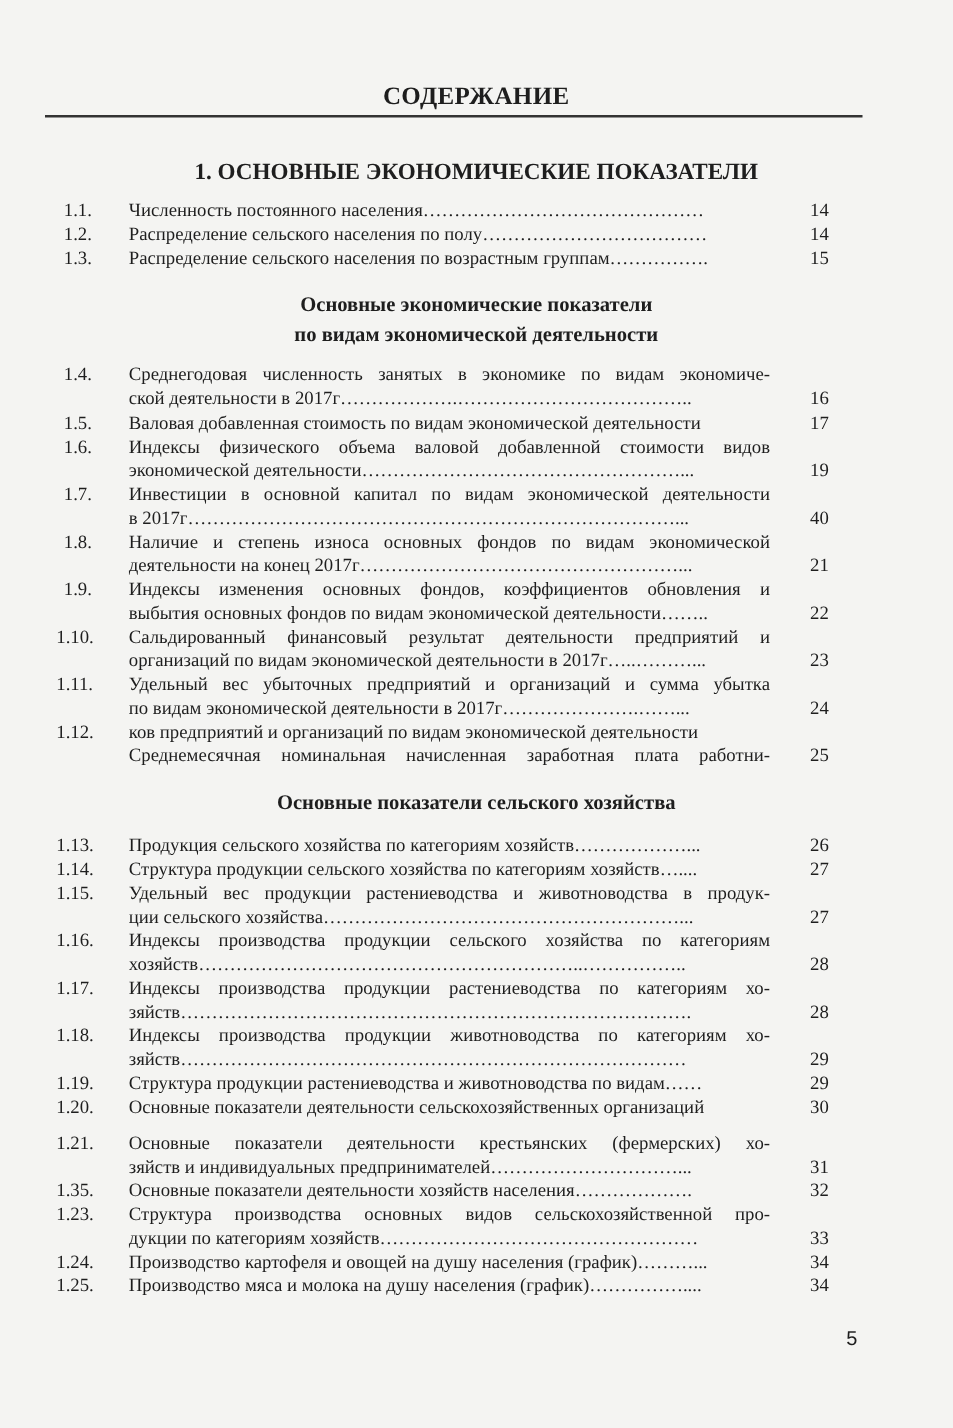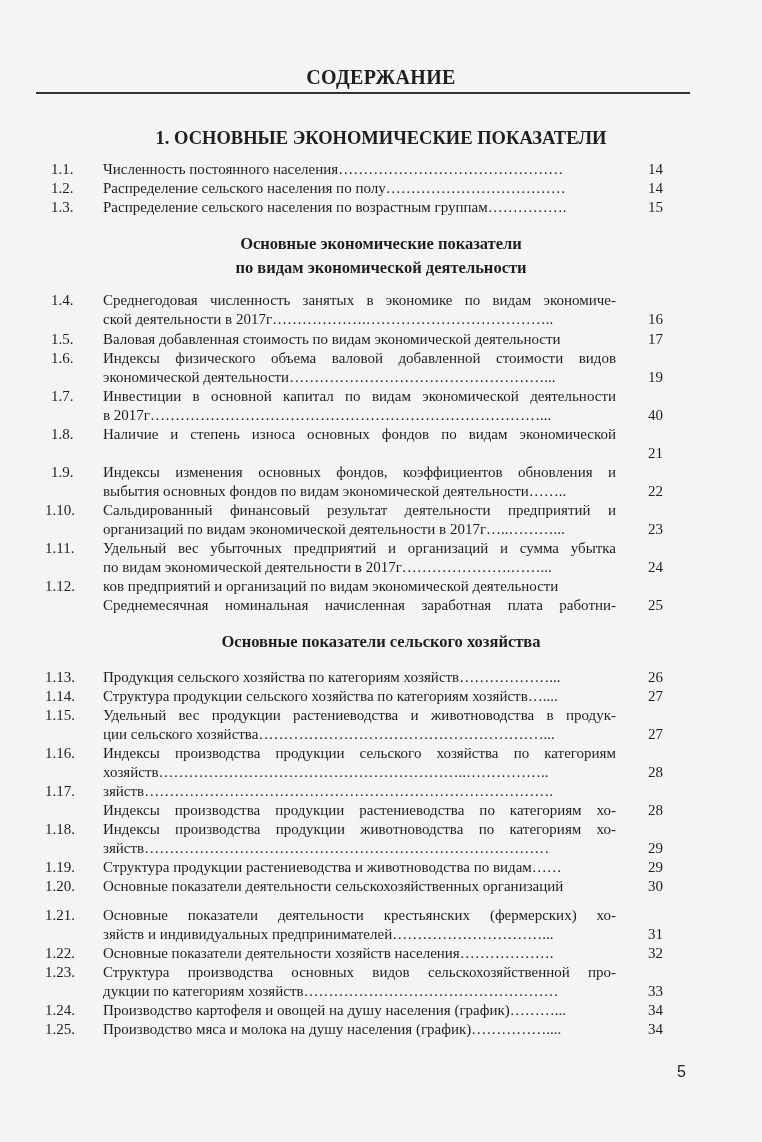--- a/index.html
+++ b/index.html
@@ -105,20 +105,21 @@
       <span class="text">
         <span class="line just">Инвестиции в основной капитал по видам экономической деятельности</span>
         <span class="line">в 2017г……………………………………………………………………...</span>
       </span>
       <span class="page" style="top: 19px;">40</span>
     </div>
     <div class="entry" style="top: 425px;">
       <span class="num">1.8.</span>
       <span class="text">
         <span class="line just">Наличие и степень износа основных фондов по видам экономической</span>
+        <span class="line">деятельности на конец 2017г……………………………………………...</span>
       </span>
       <span class="page" style="top: 19px;">21</span>
     </div>
     <div class="entry" style="top: 463px;">
       <span class="num">1.9.</span>
       <span class="text">
         <span class="line just">Индексы изменения основных фондов, коэффициентов обновления и</span>
         <span class="line">выбытия основных фондов по видам экономической деятельности……..</span>
       </span>
       <span class="page" style="top: 19px;">22</span>
@@ -173,22 +174,22 @@
       <span class="num wide">1.16.</span>
       <span class="text">
         <span class="line just">Индексы производства продукции сельского хозяйства по категориям</span>
         <span class="line">хозяйств……………………………………………………..……………..</span>
       </span>
       <span class="page" style="top: 19px;">28</span>
     </div>
     <div class="entry" style="top: 782px;">
       <span class="num wide">1.17.</span>
       <span class="text">
+        <span class="line just">Индексы производства продукции растениеводства по категориям хо-</span>
         <span class="line">зяйств……………………………………………………………………….</span>
-        <span class="line just">Индексы производства продукции растениеводства по категориям хо-</span>
       </span>
       <span class="page" style="top: 19px;">28</span>
     </div>
     <div class="entry" style="top: 820px;">
       <span class="num wide">1.18.</span>
       <span class="text">
         <span class="line just">Индексы производства продукции животноводства по категориям хо-</span>
         <span class="line">зяйств………………………………………………………………………</span>
       </span>
       <span class="page" style="top: 19px;">29</span>
@@ -209,21 +210,21 @@
     </div>
     <div class="entry" style="top: 906px;">
       <span class="num wide">1.21.</span>
       <span class="text">
         <span class="line just">Основные показатели деятельности крестьянских (фермерских) хо-</span>
         <span class="line">зяйств и индивидуальных предпринимателей…………………………...</span>
       </span>
       <span class="page" style="top: 19px;">31</span>
     </div>
     <div class="entry" style="top: 944px;">
-      <span class="num wide">1.22.</span>
+      <span class="num wide">1.35.</span>
       <span class="text">
         <span class="line">Основные показатели деятельности хозяйств населения……………….</span>
       </span>
       <span class="page" style="top: 0px;">32</span>
     </div>
     <div class="entry" style="top: 963px;">
       <span class="num wide">1.23.</span>
       <span class="text">
         <span class="line just">Структура производства основных видов сельскохозяйственной про-</span>
         <span class="line">дукции по категориям хозяйств……………………………………………</span>

